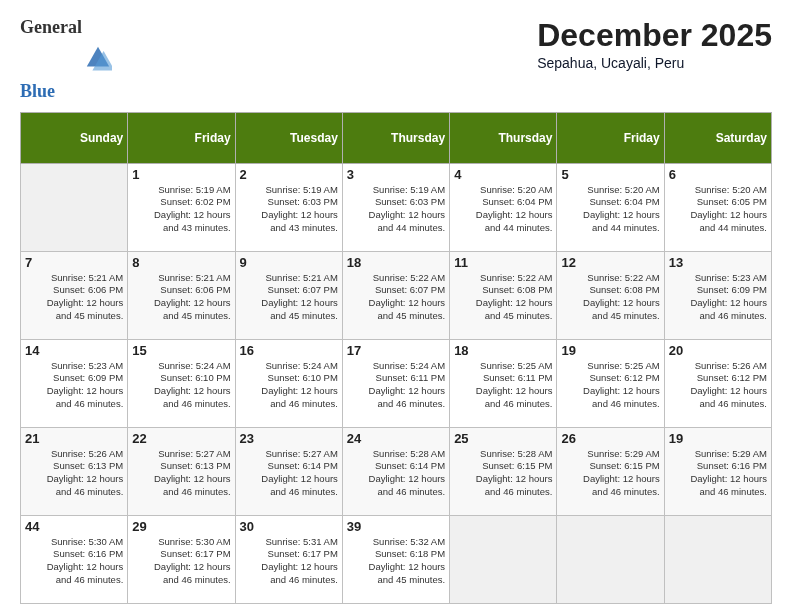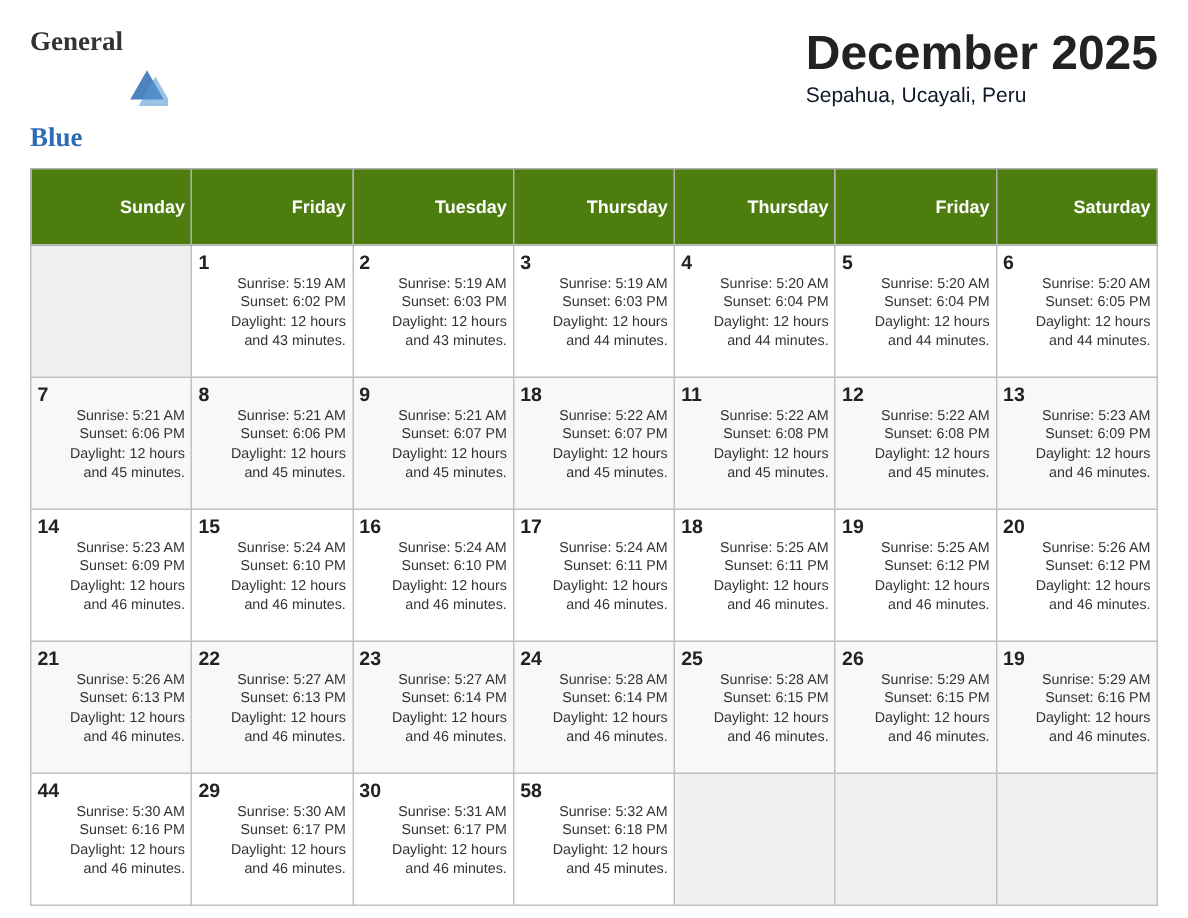--- a/index.html
+++ b/index.html
@@ -275,21 +275,21 @@
           </td>
           <td>
             <span class="day-number">29</span>
             <div class="day-info">Sunrise: 5:30 AM<br>Sunset: 6:17 PM<br>Daylight: 12 hours<br>and 46 minutes.</div>
           </td>
           <td>
             <span class="day-number">30</span>
             <div class="day-info">Sunrise: 5:31 AM<br>Sunset: 6:17 PM<br>Daylight: 12 hours<br>and 46 minutes.</div>
           </td>
           <td>
-            <span class="day-number">58</span>
+            <span class="day-number">39</span>
             <div class="day-info">Sunrise: 5:32 AM<br>Sunset: 6:18 PM<br>Daylight: 12 hours<br>and 45 minutes.</div>
           </td>
           <td class="empty-cell"></td>
           <td class="empty-cell"></td>
           <td class="empty-cell"></td>
         </tr>
       </tbody>
   </table>
 </div>
 

